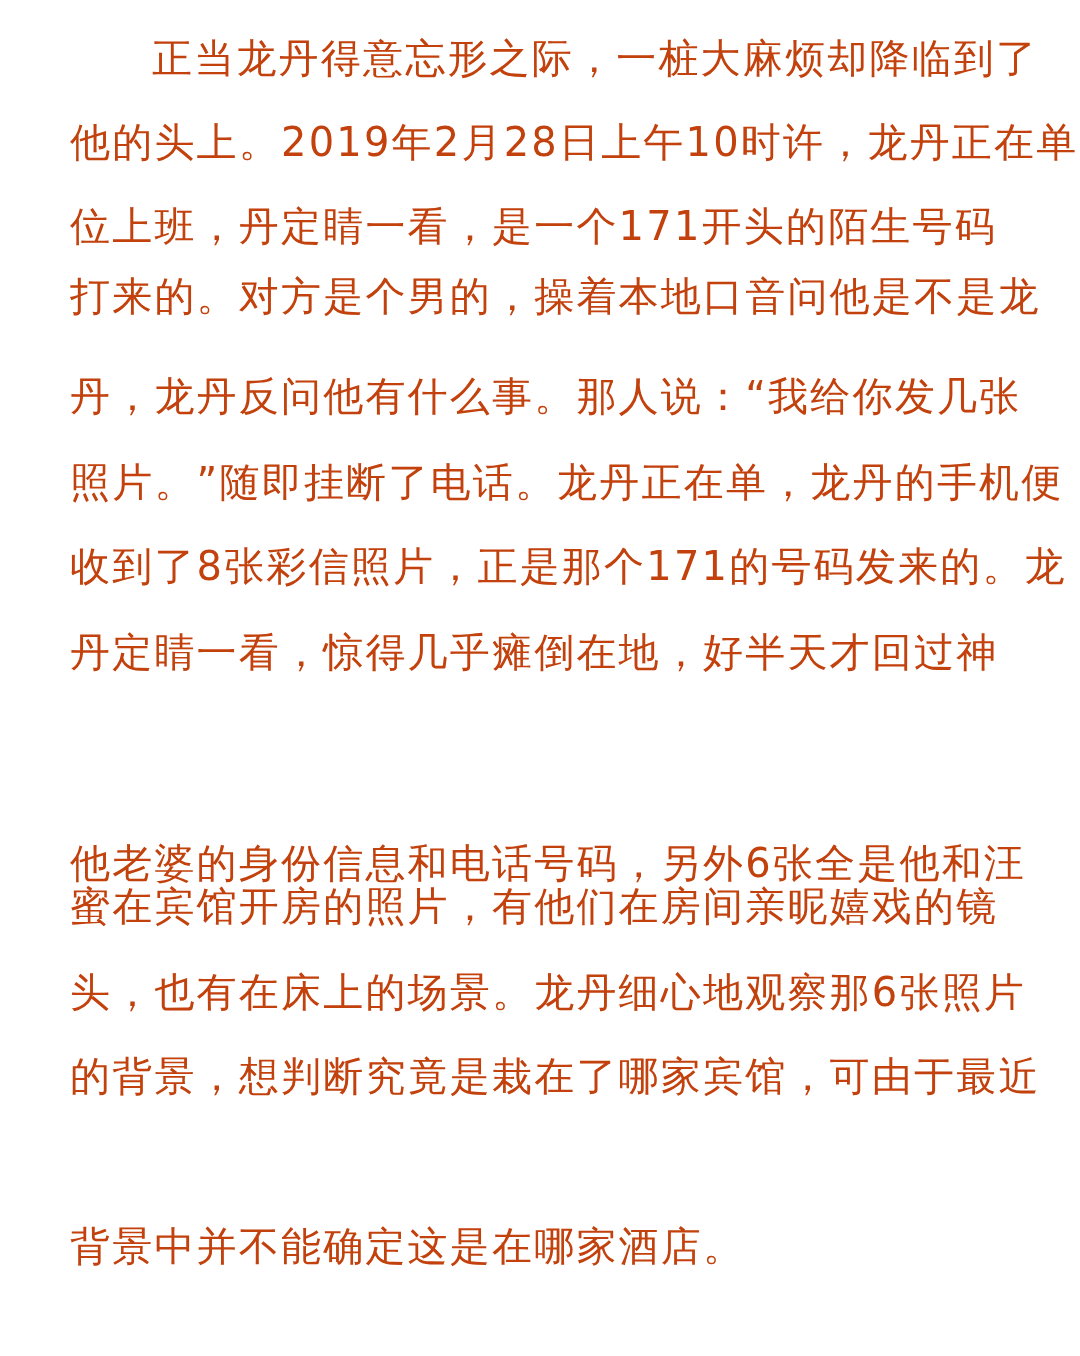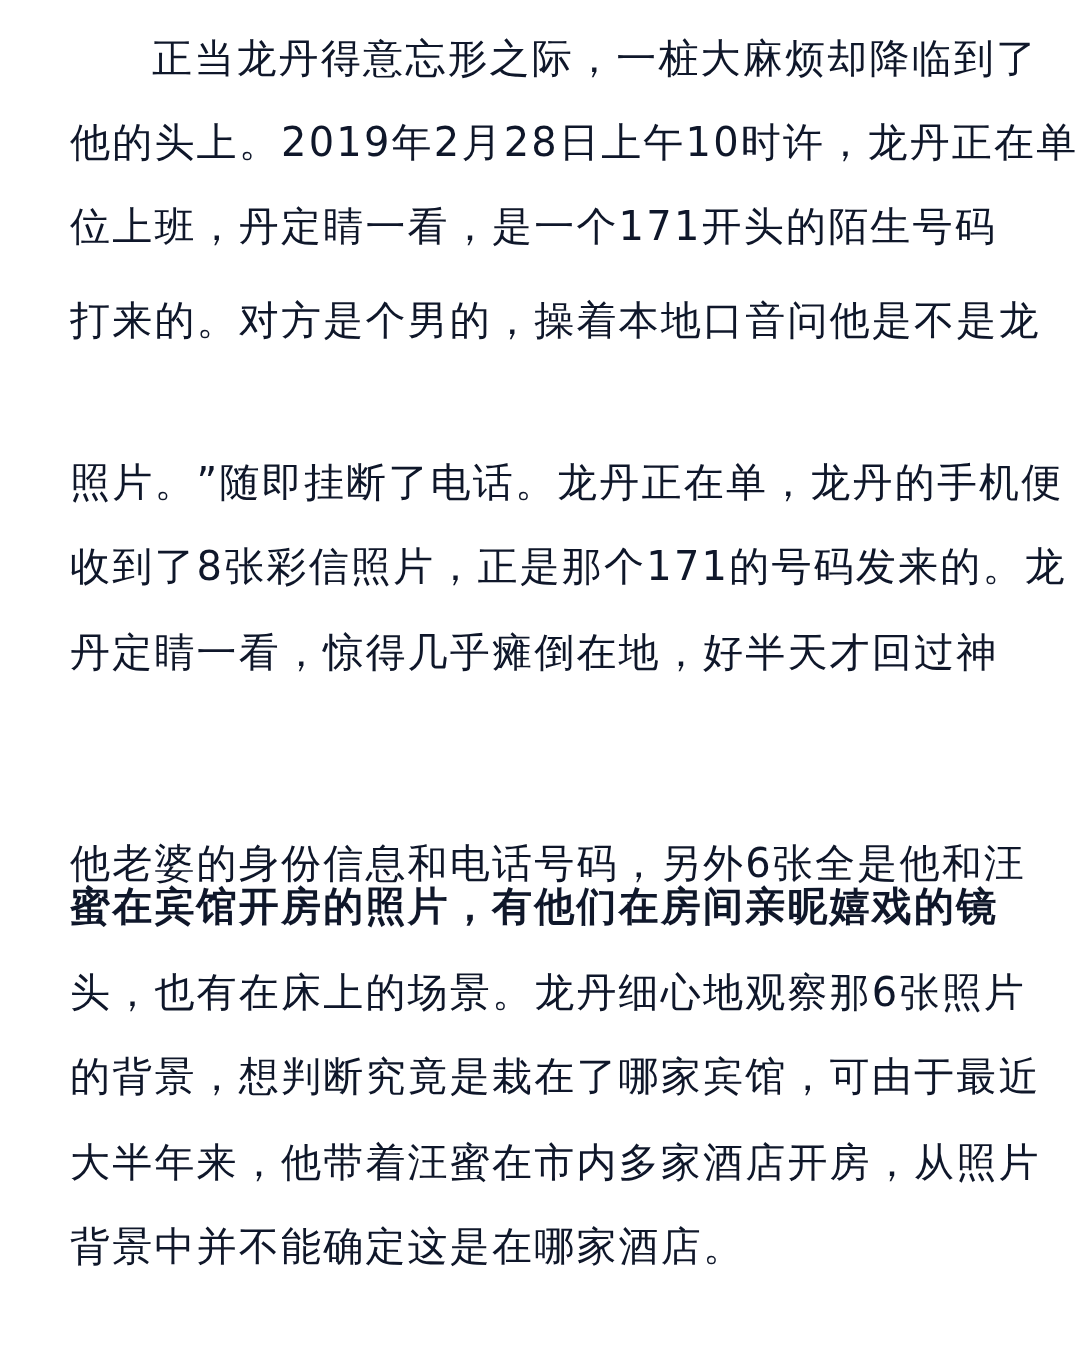--- a/index.html
+++ b/index.html
@@ -25,37 +25,37 @@
     }
     .line {
       position: absolute;
       left: 70px;
       width: 950px;
       height: 60px;
       font-size: 40px;
       line-height: 60px;
       letter-spacing: 2.2px;
       white-space: nowrap;
-      color: #0f172a;
+      color: #c2410c;
     }
     .line.indent {
       left: 152px;
       width: 868px;
     }
   </style>
 </head>
 <body>
 
 <div class="page">
   <div class="line indent" style="top:28px;">正当龙丹得意忘形之际，一桩大麻烦却降临到了</div>
   <div class="line" style="top:112px;">他的头上。2019年2月28日上午10时许，龙丹正在单</div>
   <div class="line" style="top:196px;">位上班，丹定睛一看，是一个171开头的陌生号码</div>
-  <div class="line" style="top:290px;text-align:center;">打来的。对方是个男的，操着本地口音问他是不是龙</div>
+  <div class="line" style="top:266px;text-align:center;">打来的。对方是个男的，操着本地口音问他是不是龙</div>
+  <div class="line" style="top:366px;">丹，龙丹反问他有什么事。那人说：“我给你发几张</div>
   <div class="line" style="top:452px;">照片。”随即挂断了电话。龙丹正在单，龙丹的手机便</div>
   <div class="line" style="top:536px;">收到了8张彩信照片，正是那个171的号码发来的。龙</div>
   <div class="line" style="top:622px;">丹定睛一看，惊得几乎瘫倒在地，好半天才回过神</div>
   <div class="line" style="top:792px;margin-top:41px;">他老婆的身份信息和电话号码，另外6张全是他和汪</div>
-  <div class="line" style="top:876px;font-weight:bold;">蜜在宾馆开房的照片，有他们在房间亲昵嬉戏的镜</div>
+  <div class="line" style="top:876px;">蜜在宾馆开房的照片，有他们在房间亲昵嬉戏的镜</div>
   <div class="line" style="top:962px;">头，也有在床上的场景。龙丹细心地观察那6张照片</div>
   <div class="line" style="top:1046px;text-align:right;">的背景，想判断究竟是栽在了哪家宾馆，可由于最近</div>
-  <div class="line" style="top:1132px;">大半年来，他带着汪蜜在市内多家酒店开房，从照片</div>
   <div class="line" style="top:1216px;">背景中并不能确定这是在哪家酒店。</div>
 </div>
 
 </body></html>

